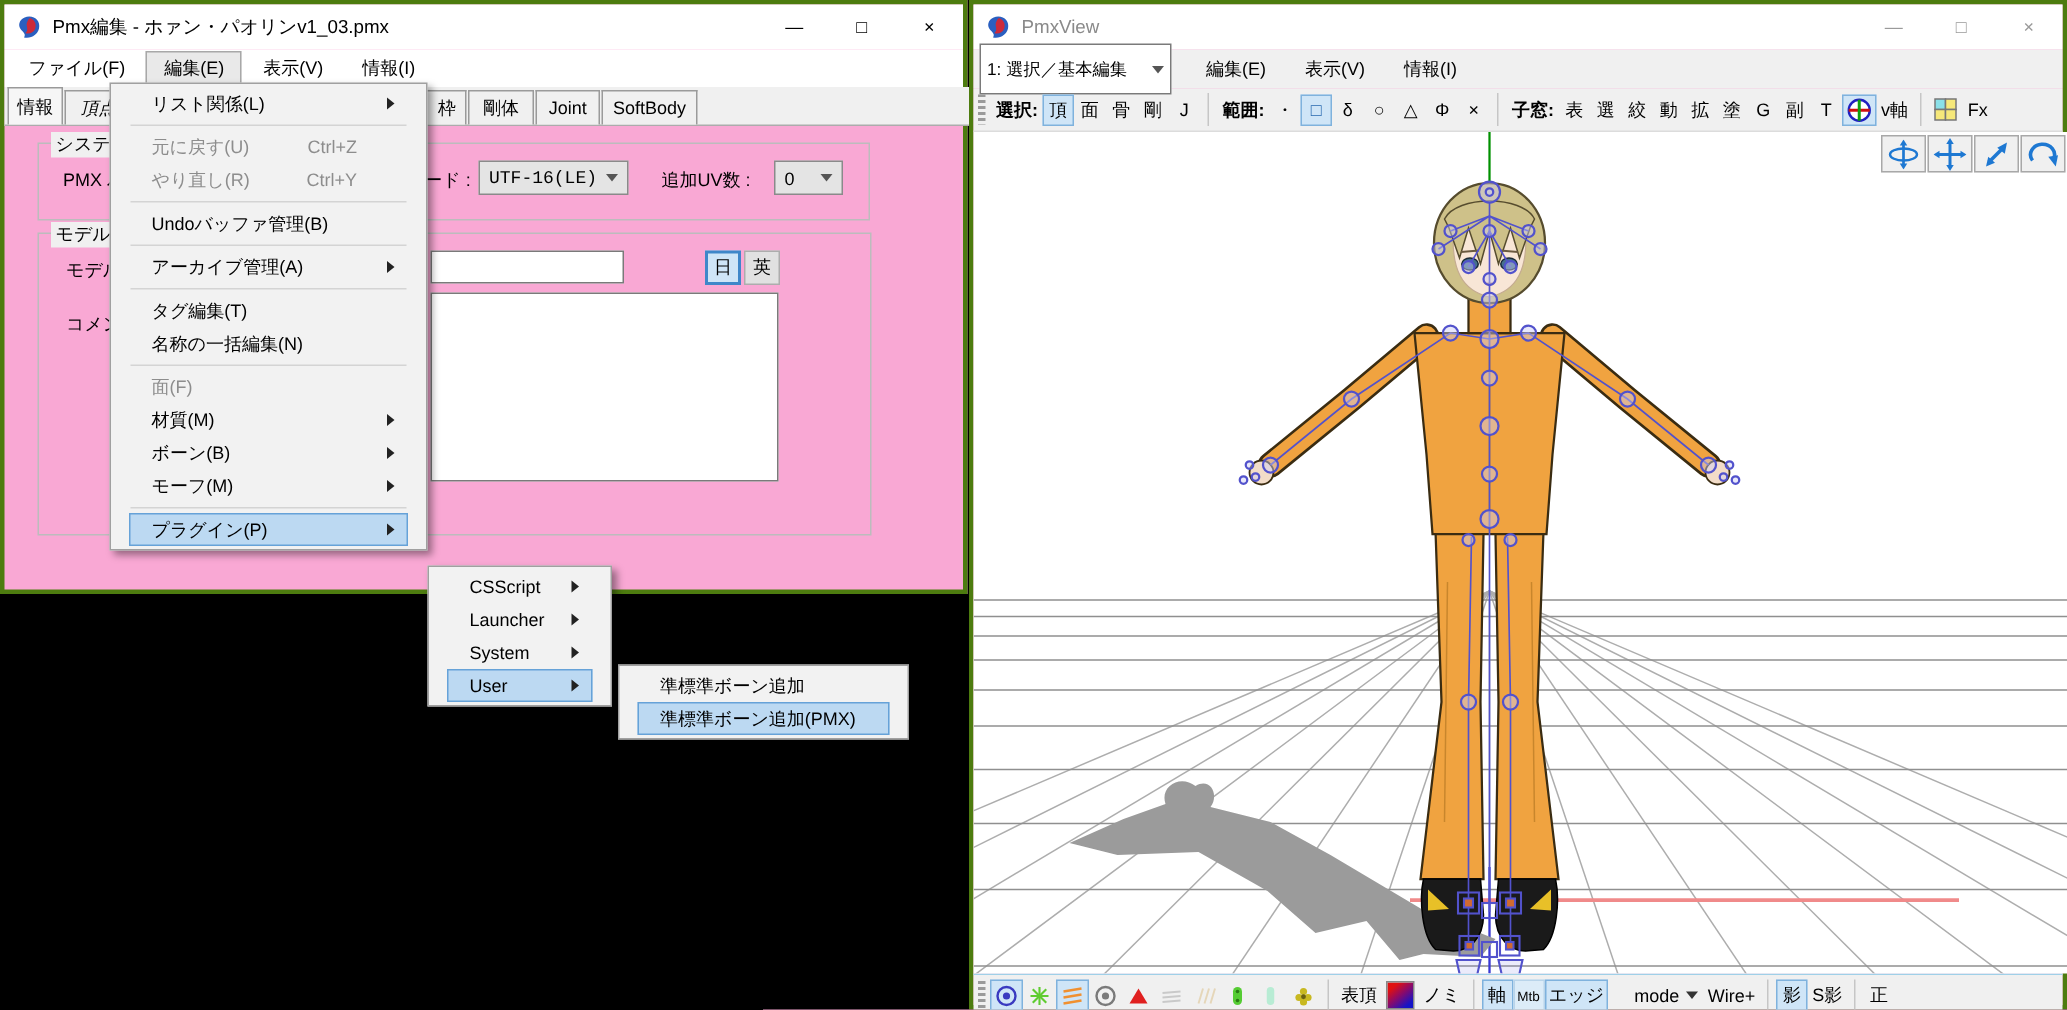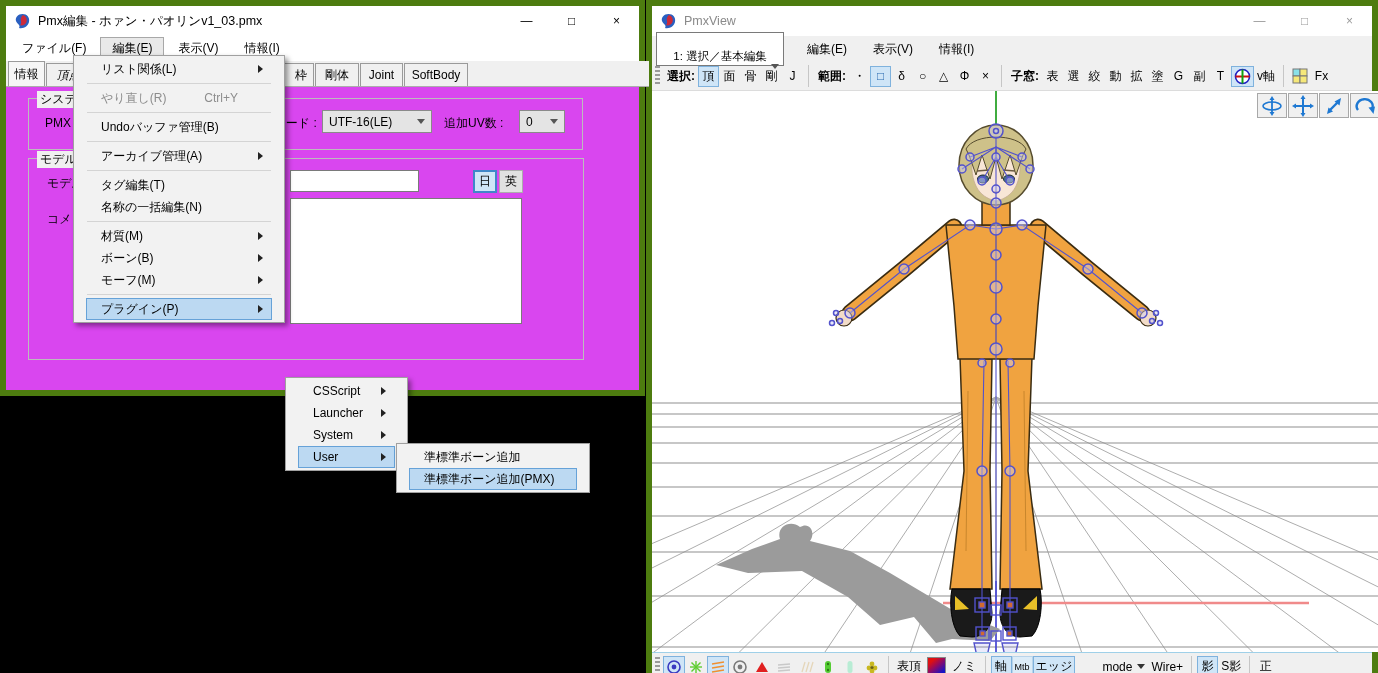--- a/index.html
+++ b/index.html
@@ -1,21 +1,21 @@
 <!DOCTYPE html>
 <html><head>
 <meta charset="utf-8">
 <style>
   html,body{margin:0;padding:0;}
   body{
     width:1378px;height:673px;background:#000;position:relative;overflow:hidden;
     font-family:"Liberation Sans","DejaVu Sans",sans-serif;font-size:12px;color:#000;
     -webkit-font-smoothing:antialiased;
   }
-  .window{position:absolute;background:#d946ef;border:6px solid #4d7c0f;box-sizing:border-box;}
+  .window{position:absolute;background:#f9a8d4;border:3px solid #4d7c0f;box-sizing:border-box;}
   #left-window{left:0;top:0;width:645px;height:396px;z-index:5;}
   #right-window{left:646px;top:0;width:732px;height:673px;z-index:1;}
 
   .titlebar{height:30px;background:#fff;display:flex;align-items:center;padding:0 0 0 8px;}
   .titlebar .app-icon{width:17px;height:17px;margin-right:7px;flex:0 0 auto;}
   .titlebar .title{font-size:12.5px;white-space:nowrap;}
   .win-controls{margin-left:auto;display:flex;height:30px;}
   .win-btn{width:45px;height:30px;display:flex;align-items:center;justify-content:center;font-size:12px;}
   .inactive .title{color:#8a8a8a;}
   .inactive .win-btn{color:#9a9a9a;}
@@ -45,21 +45,21 @@
   .menu-item{height:22px;display:flex;align-items:center;padding:0 10px 0 15px;position:relative;font-size:12px;white-space:nowrap;}
   .menu-item .shortcut{margin-left:auto;padding-right:24px;}
   .menu-item .sub-arrow{position:absolute;right:9px;width:0;height:0;border-top:4px solid transparent;border-bottom:4px solid transparent;border-left:5px solid #222;}
   .menu-item.disabled{color:#8d8d8d;}
   .menu-item.hl{background:#bcd9f2;outline:1px solid #66a2d8;outline-offset:-1px;text-align:center;}
   .menu-sep{height:1px;background:#d4d4d4;margin:3px 1px;}
 
   
   .r-menurow{height:26px;background:#f0f0f0;display:flex;align-items:center;padding-left:4px;}
   .r-combo{width:128px;height:25px;background:#fff;border:1px solid #7a7a7a;display:flex;align-items:center;
-           padding:16px 4px;box-sizing:border-box;font-size:11.5px;flex-direction:column;}
+           padding:16px 4px;box-sizing:border-box;font-size:11.5px;}
   .r-combo .chev{margin-left:auto;width:0;height:0;border-left:4px solid transparent;border-right:4px solid transparent;border-top:5px solid #555;}
   .r-menurow .mitem{padding:3px 13px;}
   .toolbar{height:28px;background:#f0f0f0;display:flex;align-items:center;padding-left:2px;border-bottom:1px solid #dcdcdc;}
   .gripper{width:5px;height:20px;margin:0 3px 0 1px;background:repeating-linear-gradient(#9a9a9a 0 2px,transparent 2px 4px);}
   .tb{min-width:21px;height:21px;display:flex;align-items:center;justify-content:center;border:1px solid transparent;
       box-sizing:border-box;font-size:12px;padding:0 2px;}
   .tb.active{background:#cfe5f7;border-color:#7fb2dd;}
   .tb.soft{background:#dcecf8;border-color:#b8d4ea;}
   .tb.disabled{opacity:.45;}
   .tb-label{margin:0 3px 0 4px;font-size:12px;white-space:nowrap;font-weight:bold;}
@@ -102,21 +102,21 @@
     <div class="tab" style="left:240px;width:68px;justify-content:flex-end;padding-right:6px;box-sizing:border-box;">枠</div>
     <div class="tab" style="left:309px;width:44px;">剛体</div>
     <div class="tab" style="left:354px;width:43px;">Joint</div>
     <div class="tab" style="left:398px;width:64px;text-align:center;">SoftBody</div>
   </div>
 
   <div class="groupbox" style="left:22px;top:92px;width:553px;height:50px;">
     <span class="grouplabel">システム</span>
     <span class="field-label" style="left:16px;top:16px;width:56px;overflow:hidden;">PMX バージョン</span>
     <span class="field-label" style="left:196px;top:16px;">文字エンコード :</span>
-    <div class="combo" style="left:293px;top:11px;width:110px;height:23px;">
+    <div class="combo" style="left:293px;top:11px;width:100px;height:23px;font-family:Liberation Mono, monospace;">
       <span>UTF-16(LE)</span>
       <span class="chev"></span>
     </div>
     <span class="field-label" style="left:415px;top:16px;">追加UV数 :</span>
     <div class="combo" style="left:490px;top:11px;width:46px;height:23px;">
       <span>0</span>
       <span class="chev"></span>
     </div>
   </div>
 
@@ -131,40 +131,47 @@
   </div>
 </div>
 
 <div class="menu-panel" style="left:73px;top:55px;width:212px;">
   <div class="menu-item">
     <span>リスト関係(L)</span>
       <span class="sub-arrow"></span>
   </div>
   <div class="menu-sep"></div>
   <div class="menu-item disabled">
+    <span>元に戻す(U)</span>
+      <span class="shortcut">Ctrl+Z</span>
+  </div>
+  <div class="menu-item disabled">
     <span>やり直し(R)</span>
       <span class="shortcut">Ctrl+Y</span>
   </div>
   <div class="menu-sep"></div>
   <div class="menu-item">
     <span>Undoバッファ管理(B)</span>
   </div>
   <div class="menu-sep"></div>
   <div class="menu-item">
     <span>アーカイブ管理(A)</span>
       <span class="sub-arrow"></span>
   </div>
   <div class="menu-sep"></div>
   <div class="menu-item">
     <span>タグ編集(T)</span>
   </div>
   <div class="menu-item">
     <span>名称の一括編集(N)</span>
   </div>
   <div class="menu-sep"></div>
+  <div class="menu-item disabled">
+    <span>面(F)</span>
+  </div>
   <div class="menu-item">
     <span>材質(M)</span>
       <span class="sub-arrow"></span>
   </div>
   <div class="menu-item">
     <span>ボーン(B)</span>
       <span class="sub-arrow"></span>
   </div>
   <div class="menu-item">
     <span>モーフ(M)</span>
@@ -189,21 +196,21 @@
   <div class="menu-item">
     <span>System</span>
       <span class="sub-arrow"></span>
   </div>
   <div class="menu-item hl">
     <span>User</span>
       <span class="sub-arrow"></span>
   </div>
 </div>
 
-<div class="menu-panel" style="left:396px;top:443px;width:194px;">
+<div class="menu-panel" style="left:412px;top:443px;width:194px;">
   <div class="menu-item">
     <span>準標準ボーン追加</span>
   </div>
   <div class="menu-item hl">
     <span>準標準ボーン追加(PMX)</span>
   </div>
 </div>
 
 <div class="window inactive" id="right-window">
   <div class="titlebar">
@@ -514,21 +521,21 @@
     <div class="tb">
         <div class="colorbox"></div>
       </div>
     <div class="tb">ノミ</div>
     <div class="tb-sep"></div>
     <div class="tb active">軸</div>
     <div class="tb soft">
         <span class="mtb-small">Mtb</span>
       </div>
     <div class="tb active">エッジ</div>
-    <div class="tb" style="margin-left:24px;">
+    <div class="tb" style="margin-left:14px;">
       <span>mode</span>
         <span class="caret-down"></span>
     </div>
     <div class="tb">Wire+</div>
     <div class="tb-sep"></div>
     <div class="tb active">影</div>
     <div class="tb">S影</div>
     <div class="tb-sep"></div>
     <div class="tb">正</div>
   </div>

